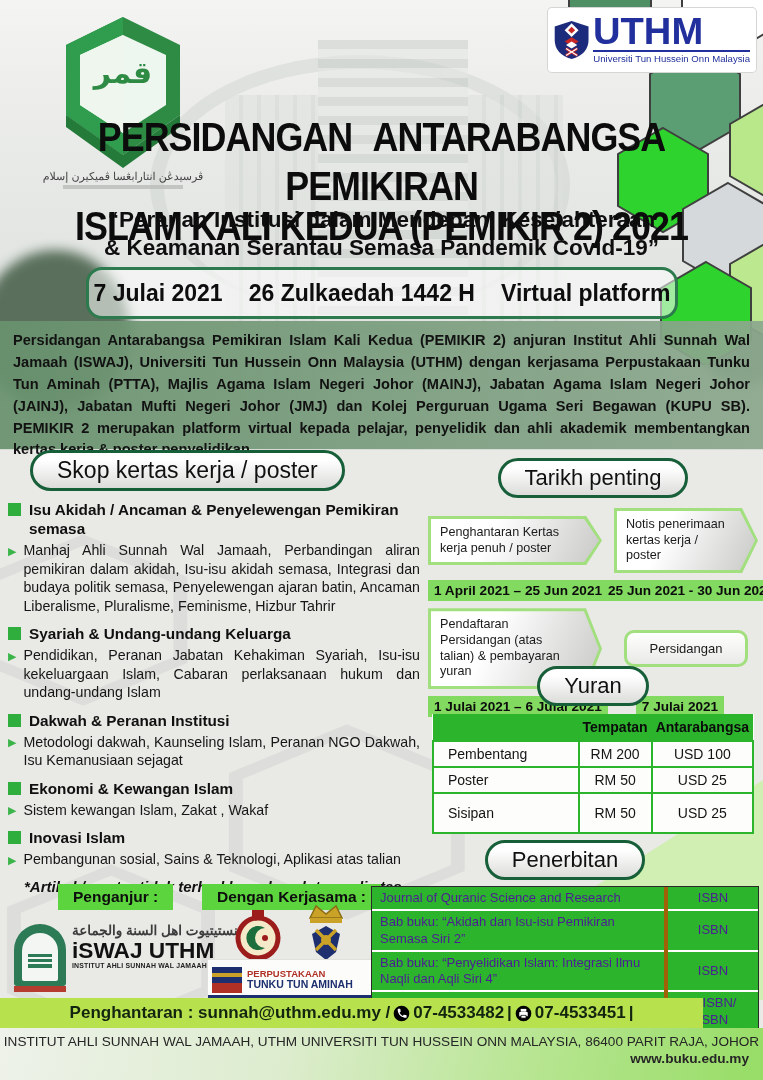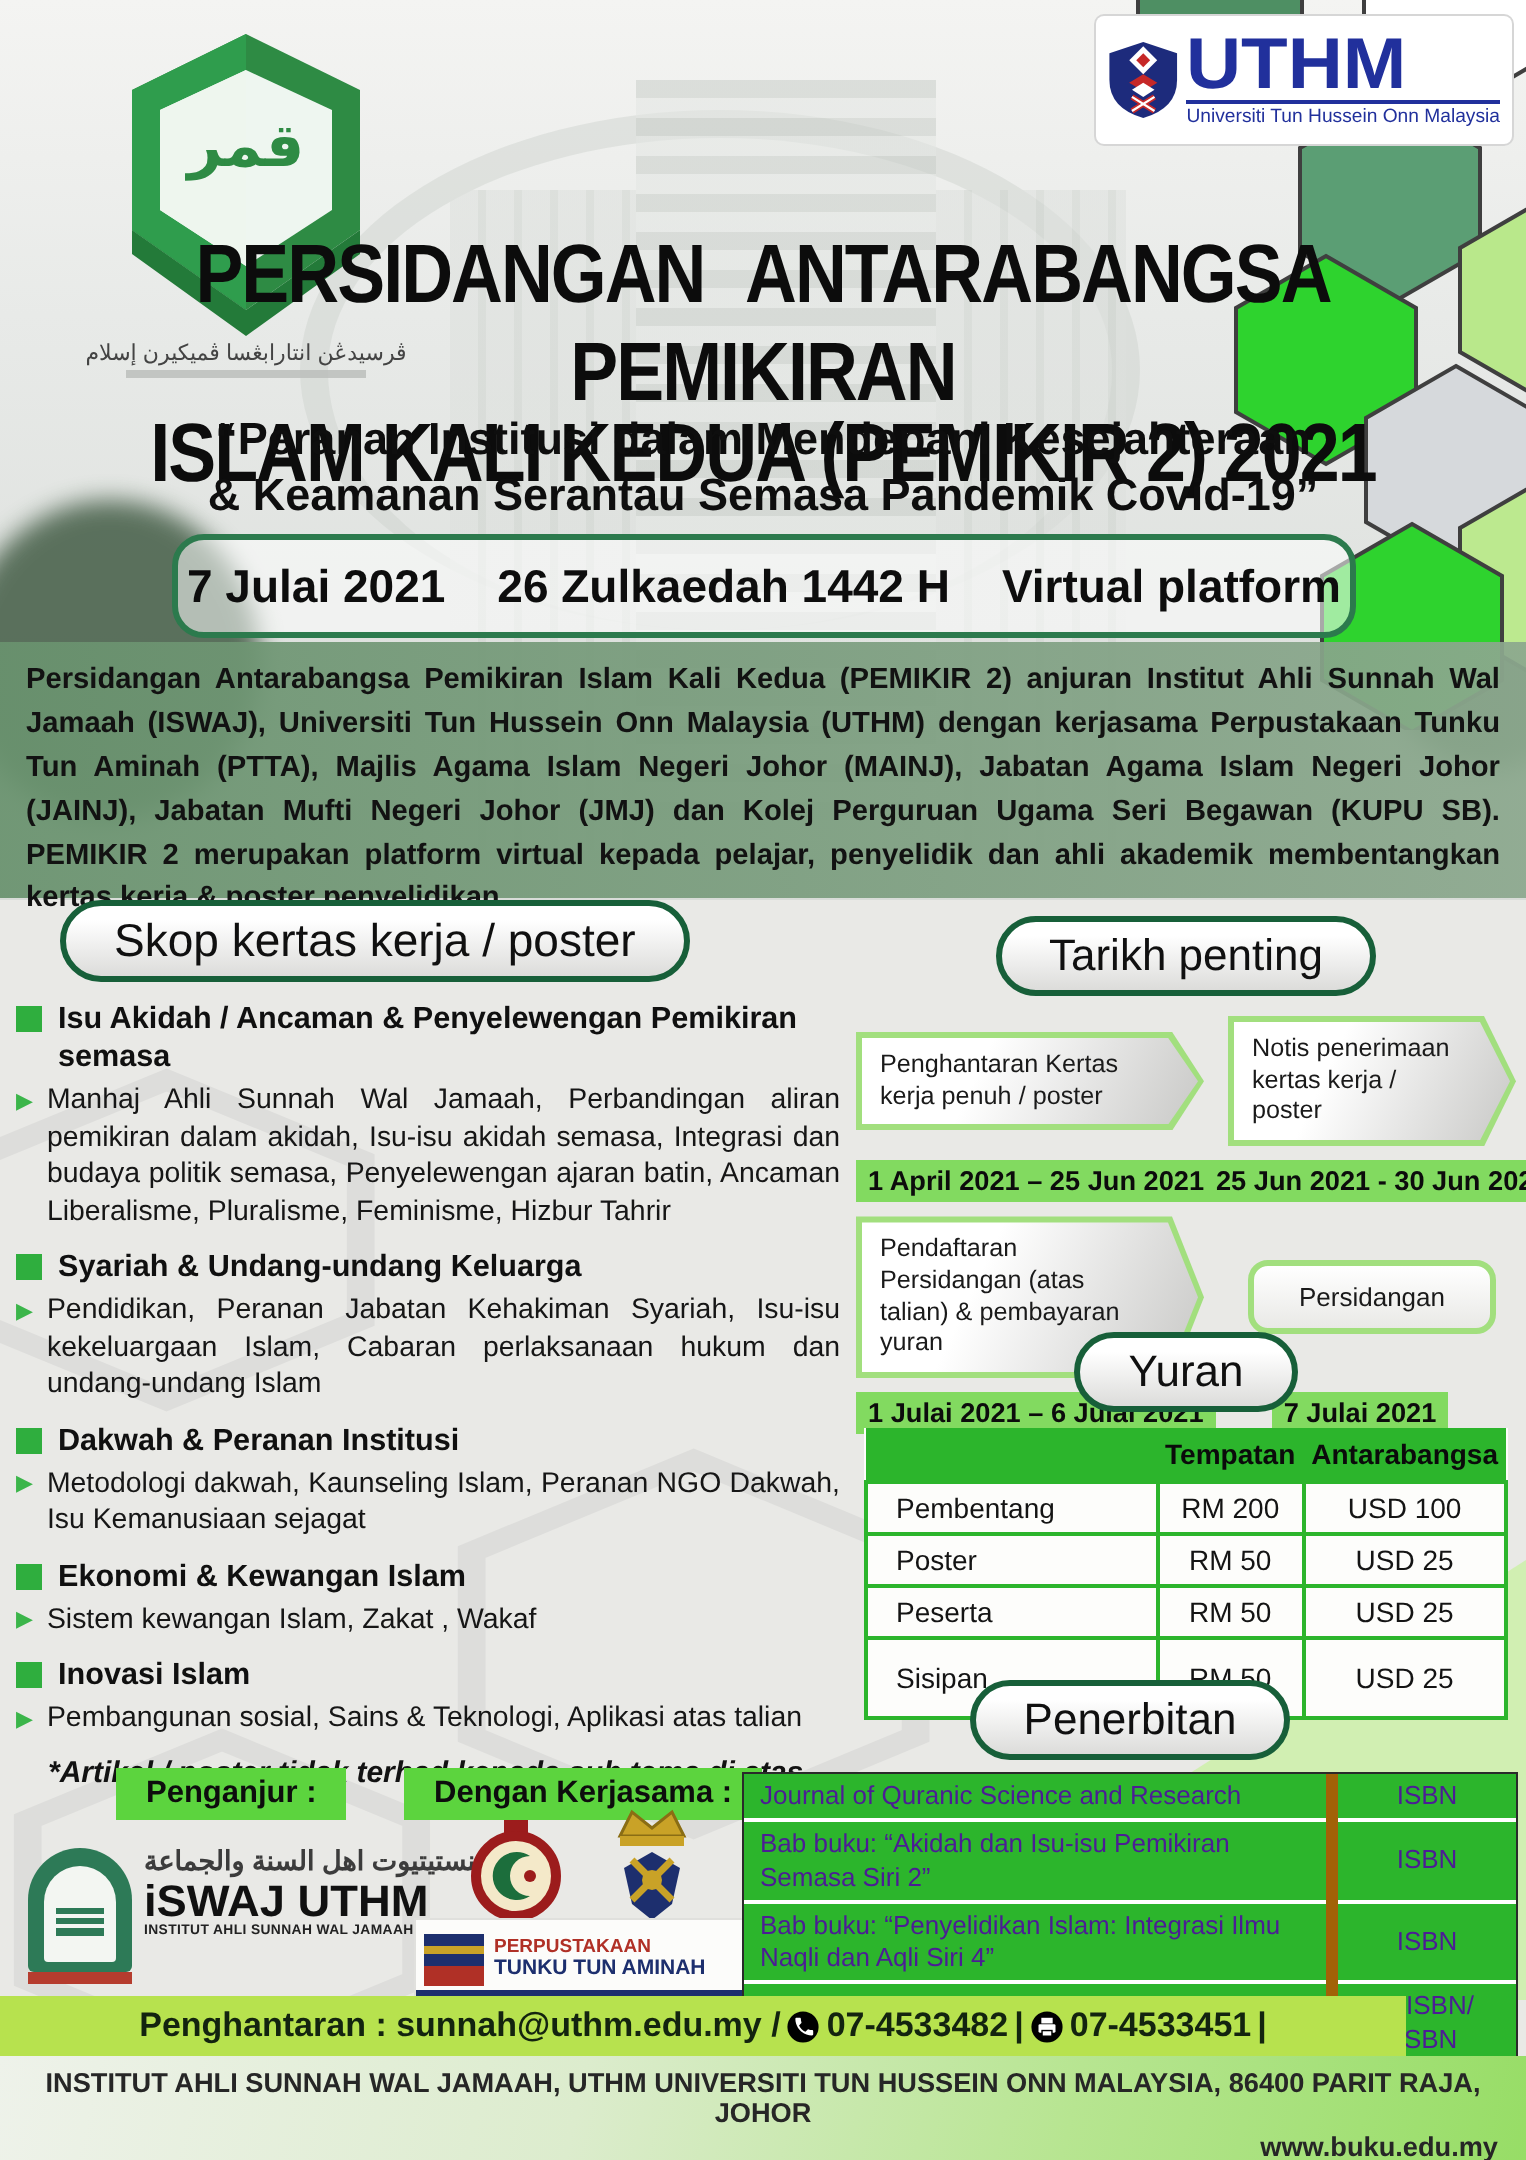--- a/index.html
+++ b/index.html
@@ -130,33 +130,33 @@
   .fee-table td.cat { padding-left:14px; width:148px; }
   .fee-table td.val { text-align:center; }
   .fee-table tr.tall td { padding-top:11px; padding-bottom:11px; }
 
   
   .pub { position:absolute; left:372px; top:390px; width:386px; }
   .pub-head-wrap { text-align:center; }
   .pub-table { border-collapse:collapse; width:100%; margin-top:7px; background:#2cb52c; outline:1px solid #2a2a2a; }
   .pub-table td { font-size:13px; color:#4c1d95; padding:3px 8px; border-top:2px solid #fff; line-height:1.25; }
   .pub-table tr:first-child td { border-top:none; }
-  .pub-table td.type { border-left:6px solid #a16207; width:92px; text-align:center; }
+  .pub-table td.type { border-left:4px solid #a16207; width:92px; text-align:center; }
 
   
   .wm { position:absolute; inset:0; pointer-events:none; }
 
   
   .contactbar { position:absolute; left:0; top:998px; width:703px; height:30px; background:#b7e24e;
                 display:flex; align-items:center; justify-content:center; gap:3px;
                 font-size:17px; font-weight:bold; color:#13240f; }
   .icon-circle { width:17px; height:17px; flex:none; }
   .footer { position:absolute; left:0; top:1028px; width:763px; height:52px;
             background:linear-gradient(103deg,#eef2ea 0%,#dceccd 38%,#b7e591 70%,#97dd66 100%); }
-  .footer-address { text-align:center; font-weight:bold; font-size:13.6px; color:#262626; margin-top:6px; }
+  .footer-address { text-align:center; font-weight:normal; font-size:13.6px; color:#262626; margin-top:6px; }
   .footer-web { text-align:right; font-weight:bold; font-size:13.6px; color:#262626; padding-right:14px; margin-top:2px; }
 </style>
 </head>
 <body>
 
 <div class="poster">
 
   <div class="hero">
     <div class="dome"></div>
     <div class="bld left"></div>
@@ -383,25 +383,20 @@
         <tr>
           <td class="cat">Pembentang</td>
           <td class="val">RM 200</td>
           <td class="val">USD 100</td>
         </tr>
         <tr>
           <td class="cat">Poster</td>
           <td class="val">RM 50</td>
           <td class="val">USD 25</td>
         </tr>
-        <tr>
-          <td class="cat">Peserta</td>
-          <td class="val">RM 50</td>
-          <td class="val">USD 25</td>
-        </tr>
         <tr class="tall">
           <td class="cat">Sisipan</td>
           <td class="val">RM 50</td>
           <td class="val">USD 25</td>
         </tr>
       </tbody>
         </table>
     </div>
 
     <div class="pub">

